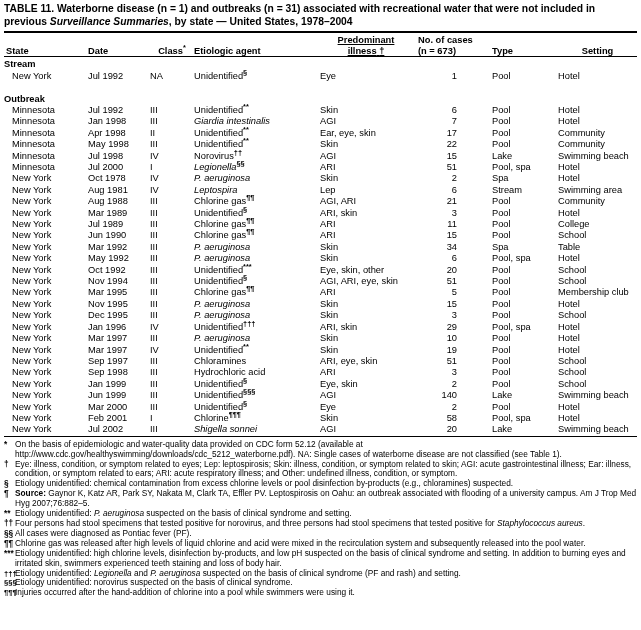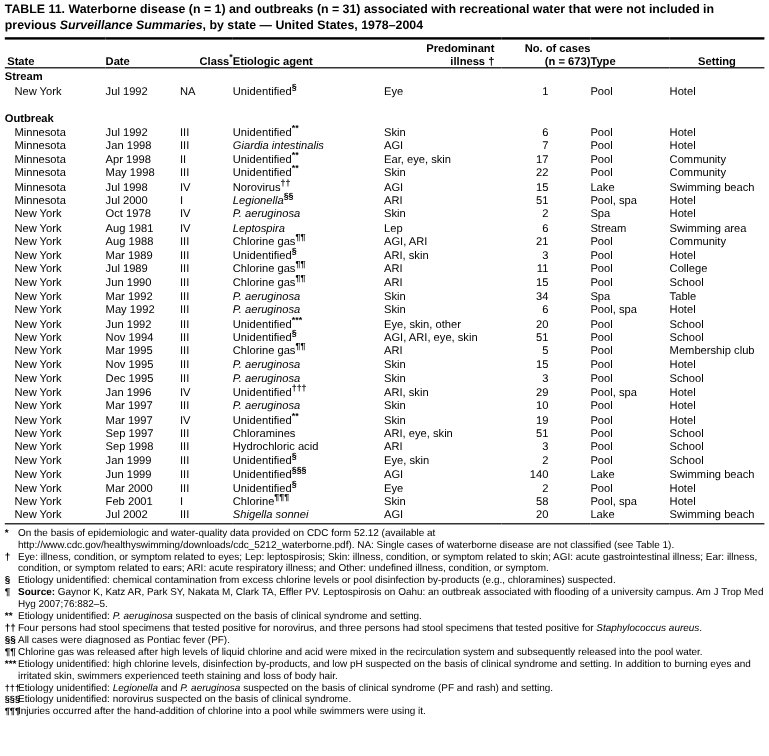--- a/index.html
+++ b/index.html
@@ -88,24 +88,24 @@
   .c-class   { width: 44px;  text-align: left; }
   .c-agent   { width: 126px; }
   .c-illness { width: 98px; }
   .c-cases   { width: 74px;  text-align: right; padding-right: 35px !important; }
   .c-type    { width: 66px; }
   .c-setting { width: 79px; }
 
   
   th.c-state   { text-align: left; padding-left: 2px !important; }
   th.c-date    { text-align: left; }
-  th.c-class   { text-align: right; margin-top: 36px; }
+  th.c-class   { text-align: center; margin-top: 36px; }
   th.c-agent   { text-align: left; }
-  th.c-illness { text-align: right; padding-right: 6px !important; }
-  th.c-cases   { text-align: right; padding-right: 0 !important; }
+  th.c-illness { padding-right: 6px !important; text-decoration: underline; }
+  th.c-cases   { text-align: left; padding-right: 0 !important; }
   th.c-type    { text-align: left; }
   th.c-setting { text-align: center; }
   th .hdr-l2 { display:block; }
 
   .agent i { font-style: italic; }
   sup.fn {
     font-size: 7.4px;
     vertical-align: super;
     line-height: 0;
     font-weight: bold;
@@ -340,21 +340,21 @@
           <td class="c-date">May 1992</td>
           <td class="c-class">III</td>
           <td class="c-agent agent"><i>P. aeruginosa</i></td>
           <td class="c-illness">Skin</td>
           <td class="c-cases">6</td>
           <td class="c-type">Pool, spa</td>
           <td class="c-setting">Hotel</td>
         </tr>
         <tr>
           <td class="c-state">New York</td>
-          <td class="c-date">Jun 1992</td>
+          <td class="c-date">Oct 1992</td>
           <td class="c-class">III</td>
           <td class="c-agent agent"><span>Unidentified</span><sup class="fn">***</sup></td>
           <td class="c-illness">Eye, skin, other</td>
           <td class="c-cases">20</td>
           <td class="c-type">Pool</td>
           <td class="c-setting">School</td>
         </tr>
         <tr>
           <td class="c-state">New York</td>
           <td class="c-date">Nov 1994</td>

